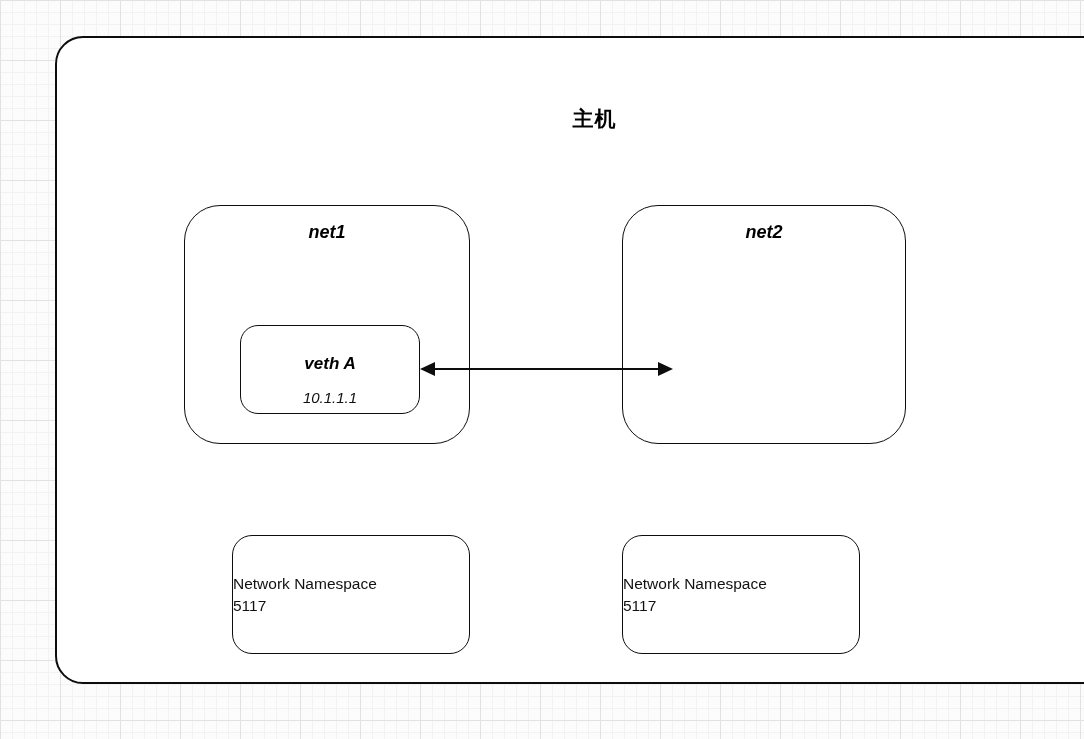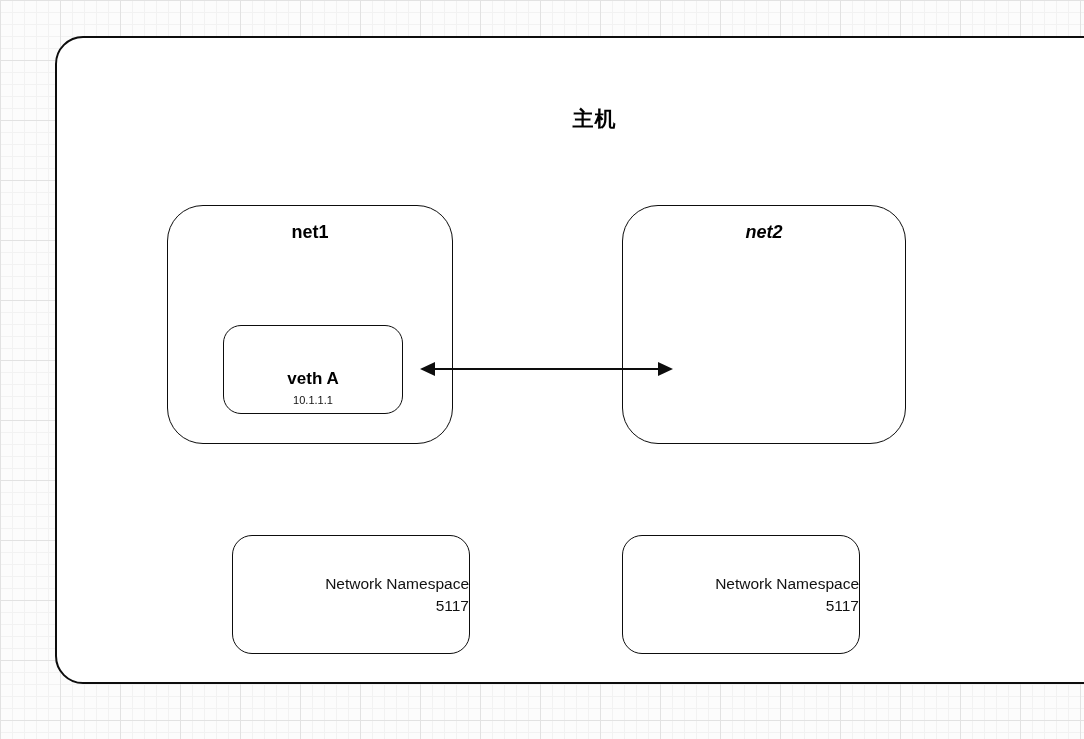--- a/index.html
+++ b/index.html
@@ -38,21 +38,21 @@
     letter-spacing: 1px;
   }
 
   .net-box {
     position: absolute;
     width: 286px; height: 239px;
     border: 1.5px solid #0d0d0d;
     border-radius: 36px;
     background: #ffffff;
   }
-  .net1 { left: 110px; top: 167px; }
+  .net1 { left: 127px; top: 167px; font-style: italic; }
   .net2 { left: 565px; top: 167px; width: 284px; font-style: italic; }
 
   .net-label {
     position: absolute;
     left: 0; right: 0; top: 16px;
     text-align: center;
     font-weight: bold;
     font-size: 18px;
   }
 
@@ -60,44 +60,44 @@
     position: absolute;
     width: 180px; height: 89px;
     border: 1.5px solid #0d0d0d;
     border-radius: 18px;
     background: #ffffff;
     display: flex;
     flex-direction: column;
     align-items: center;
     justify-content: flex-end;
     padding-bottom: 7px;
-    gap: 5px;
+    gap: 15px;
   }
   .veth-a { left: 55px; top: 119px; }
   .veth-b { left: 52px; top: 119px; }
 
   .veth-label { font-weight: bold; font-size: 17px; }
-  .veth-ip   { font-size: 11px; color: #111111; }
+  .veth-ip   { font-size: 15px; color: #111111; }
 
   .arrow-svg {
     position: absolute;
     left: 362px; top: 321px;
     width: 255px; height: 20px;
     overflow: visible;
   }
 
   .ns-box {
     position: absolute;
     width: 238px; height: 119px;
     border: 1.5px solid #0d0d0d;
     border-radius: 20px;
     background: #ffffff;
     display: flex;
     flex-direction: column;
-    align-items: flex-end;
+    align-items: flex-start;
     justify-content: center;
     text-align: center;
     font-size: 15.5px;
     line-height: 22px;
     color: #111111;
   }
   .ns1 { left: 175px; top: 497px; }
   .ns2 { left: 565px; top: 497px; }
 </style>
 </head>

